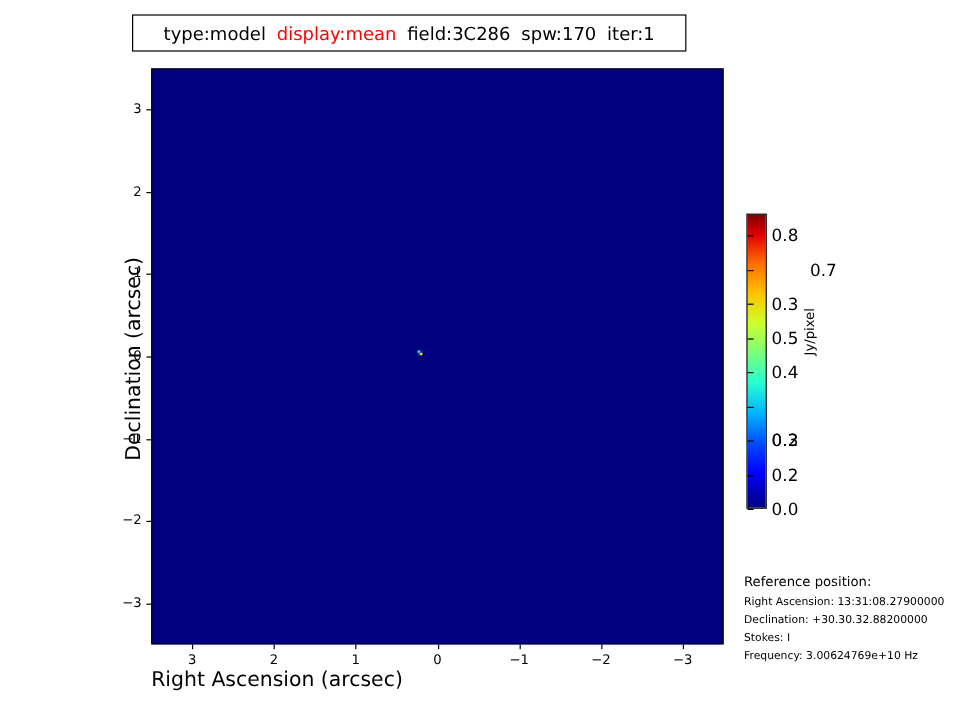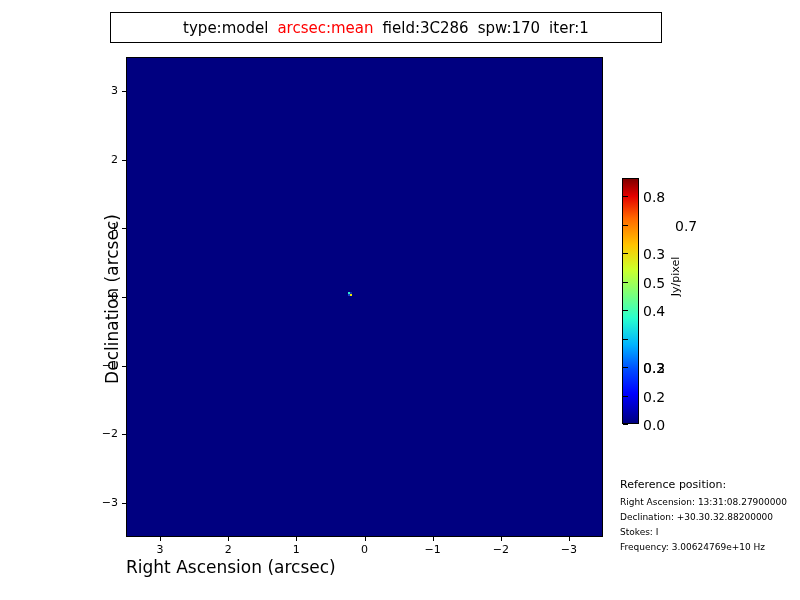--- a/index.html
+++ b/index.html
@@ -14,21 +14,21 @@
     overflow: hidden;
     font-family: "DejaVu Sans", sans-serif;
     color: #000000;
   }
 
   
   #title-box {
     position: absolute;
     left: 110px;
     top: 12px;
-    width: 552px;
+    width: 462px;
     height: 31px;
     border: 1px solid #000000;
     background: #ffffff;
     box-sizing: border-box;
     display: flex;
     align-items: center;
     justify-content: center;
     gap: 9px;
     font-size: 15px;
     white-space: nowrap;
@@ -186,21 +186,21 @@
     font-size: 9px;
     margin-bottom: 5px;
     white-space: nowrap;
   }
 </style>
 </head>
 <body>
 
 <div id="title-box">
   <span class="tok">type:model</span>
-  <span class="tok accent">arcsec:mean</span>
+  <span class="tok accent">display:mean</span>
   <span class="tok">field:3C286</span>
   <span class="tok">spw:170</span>
   <span class="tok">iter:1</span>
 </div>
 
 <div id="plot-frame">
   <div id="image-canvas"></div>
   <div class="src-px" id="src-d"></div>
   <div class="src-px" id="src-c"></div>
   <div class="src-px" id="src-a"></div>

